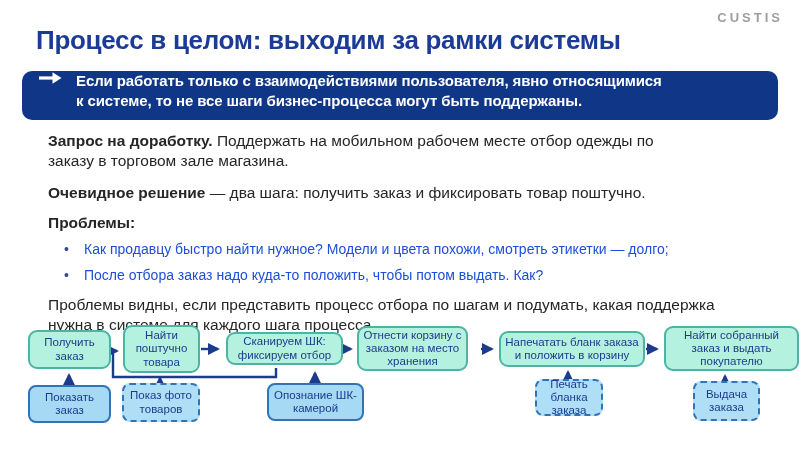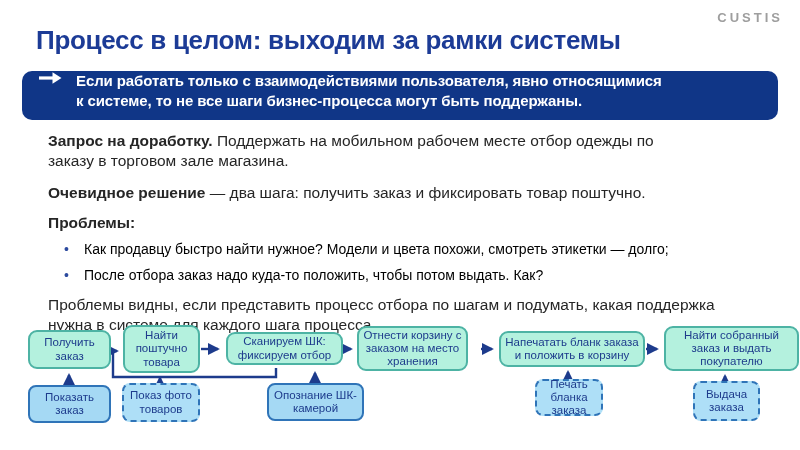--- a/index.html
+++ b/index.html
@@ -26,21 +26,21 @@
   .banner .arrow { flex:0 0 auto; margin-right:13px; display:block; }
   .banner .btxt { font-size:15px; font-weight:bold; line-height:1.3; letter-spacing:-0.1px; }
   .bodytext { position:absolute; left:28px; top:131px; width:700px; color:#262626;margin-left:20px; }
   .bodytext p { margin:0; font-size:15.5px; line-height:1.26; }
   .p1 { width:625px; }
   .p2 { margin-top:13px !important; }
   .ph { margin-top:10px !important; font-weight:bold; }
   .bullets { list-style:none; margin:9px 0 0 0; padding:0; }
   .bullets li {
     position:relative; padding-left:36px; font-size:14px; line-height:1.25;
-    margin-bottom:8px; color:#000000; width:700px;
+    margin-bottom:8px; color:#1d4ed8; width:700px;
   }
   .bullets li::before {
     content:"•"; position:absolute; left:16px; top:0;
     color:#2c4a9e; font-size:14px;
   }
   .p3 { margin-top:11px !important; width:690px; }
   .flow { position:absolute; left:0; top:0; width:800px; height:450px;margin-left:12px; }
   .flow svg.arrows { position:absolute; left:0; top:0; pointer-events:none; }
   .fbox {
     position:absolute; box-sizing:border-box;

